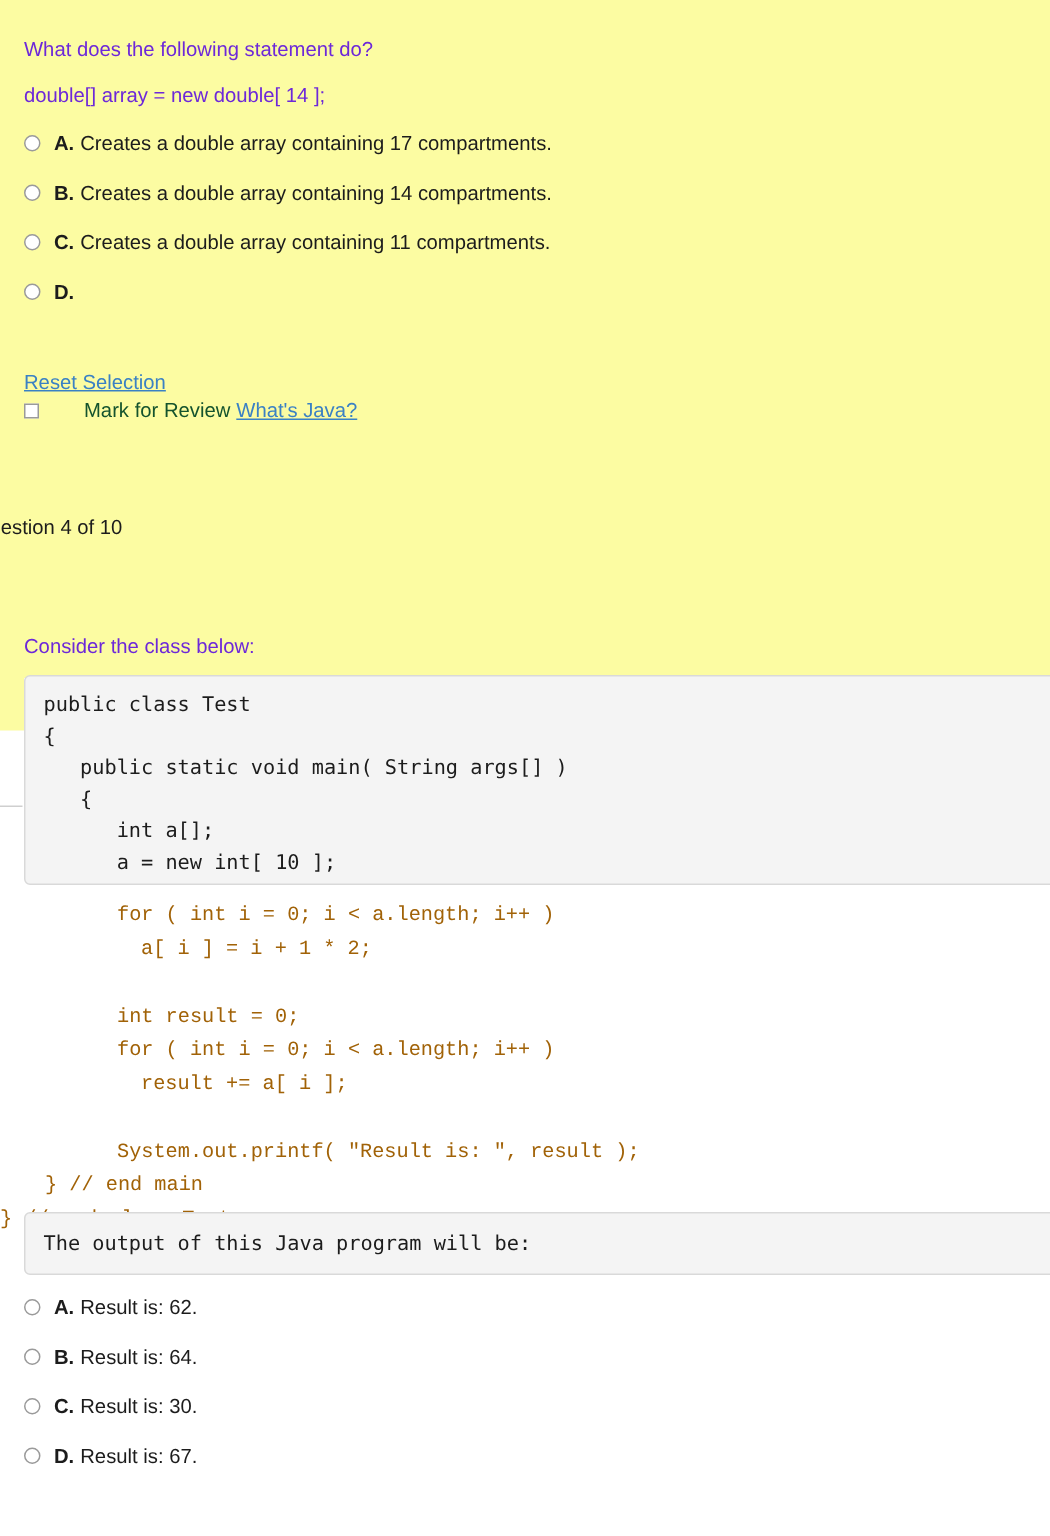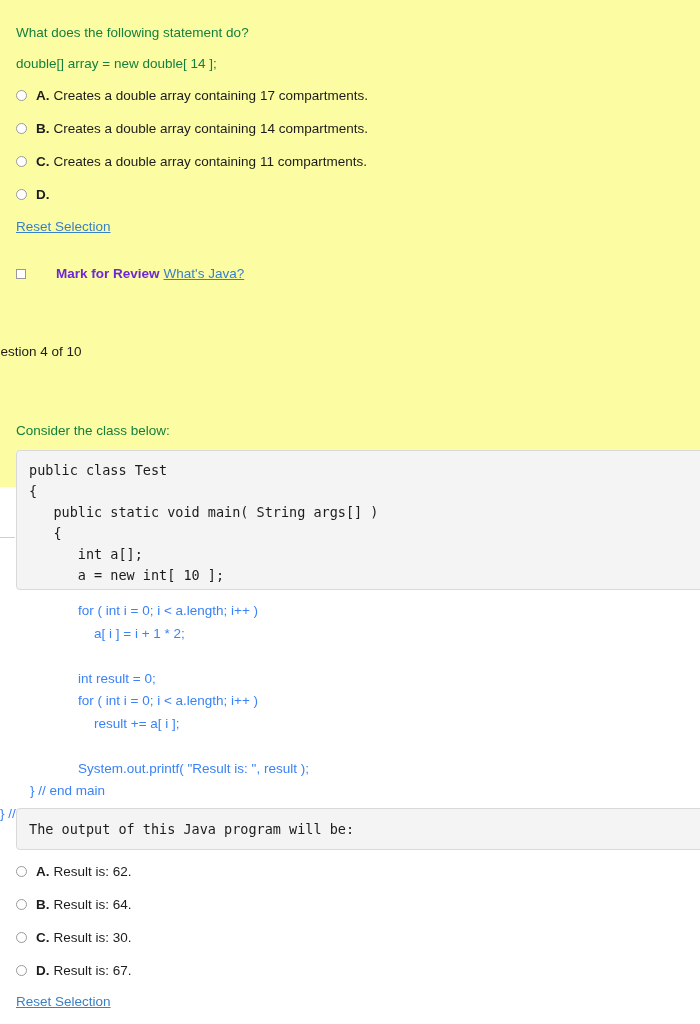--- a/index.html
+++ b/index.html
@@ -52,21 +52,21 @@
 
   .layer { position: relative; z-index: 2; }
 
   
   .qline {
     position: absolute;
     left: 16px;
     white-space: nowrap;
     font-size: 13.5px;
     line-height: 1.2;
-    color: #15803d;
+    color: #6d28d9;
   }
 
   
   .choice {
     position: absolute;
     left: 16px;
     display: flex;
     align-items: center;
     white-space: nowrap;
     font-size: 13.5px;
@@ -89,20 +89,21 @@
 
   
   .link {
     position: absolute;
     left: 16px;
     color: #3a81c4;
     text-decoration: underline;
     font-size: 13.5px;
     cursor: pointer;
     white-space: nowrap;
+    margin-top: 28px;
   }
   .inline-link {
     color: #3a81c4;
     text-decoration: underline;
     cursor: pointer;
   }
 
   
   #mark-row {
     position: absolute;
@@ -115,21 +116,21 @@
   }
   .checkbox {
     width: 10px;
     height: 10px;
     border: 1px solid #9a9a9a;
     background: #ffffff;
     box-sizing: border-box;
     flex: 0 0 auto;
     margin-right: 6px;
   }
-  #mark-label { font-weight: bold; color: #6d28d9; padding-left: 24px; }
+  #mark-label { font-weight: normal; color: #14532d; padding-left: 24px; }
 
   
   #question-counter {
     position: absolute;
     left: -7px;
     top: 344px;
     font-size: 13.5px;
     color: #1c1c1c;
     white-space: nowrap;
   }
@@ -161,24 +162,24 @@
     height: 42px;
     padding: 10px 0 0 12px;
   }
 
   
   #code-middle {
     position: absolute;
     left: 0;
     top: 600px;
     width: 700px;
-    font-family: Liberation Sans, sans-serif;
+    font-family: Liberation Mono, monospace;
     font-size: 13.5px;
     line-height: 22.5px;
-    color: #3b82f6;
+    color: #a16207;
     white-space: pre;
   }
   #code-middle .cl { display: block; }
 </style>
 </head>
 <body>
 
 <div id="yellow-band"></div>
 <div id="yellow-tail"></div>
 <div id="left-rule"></div>

